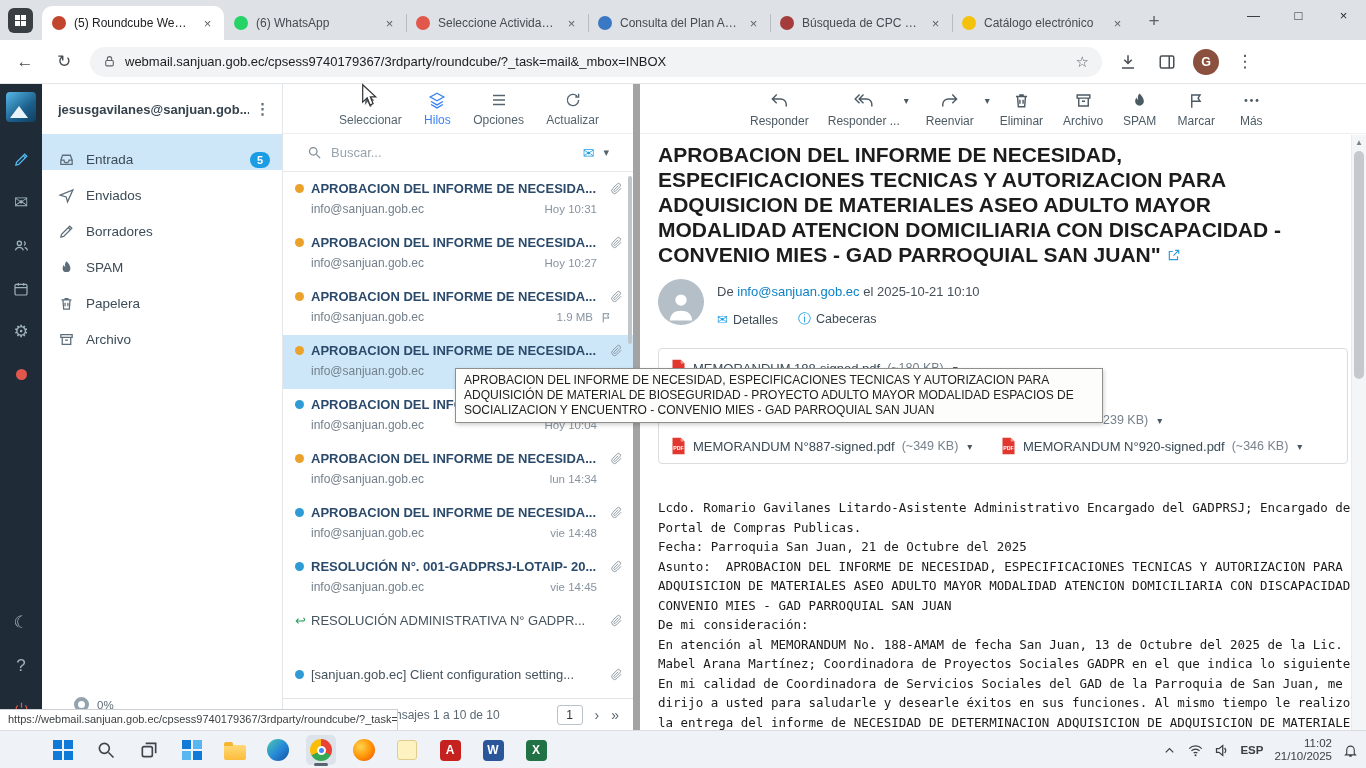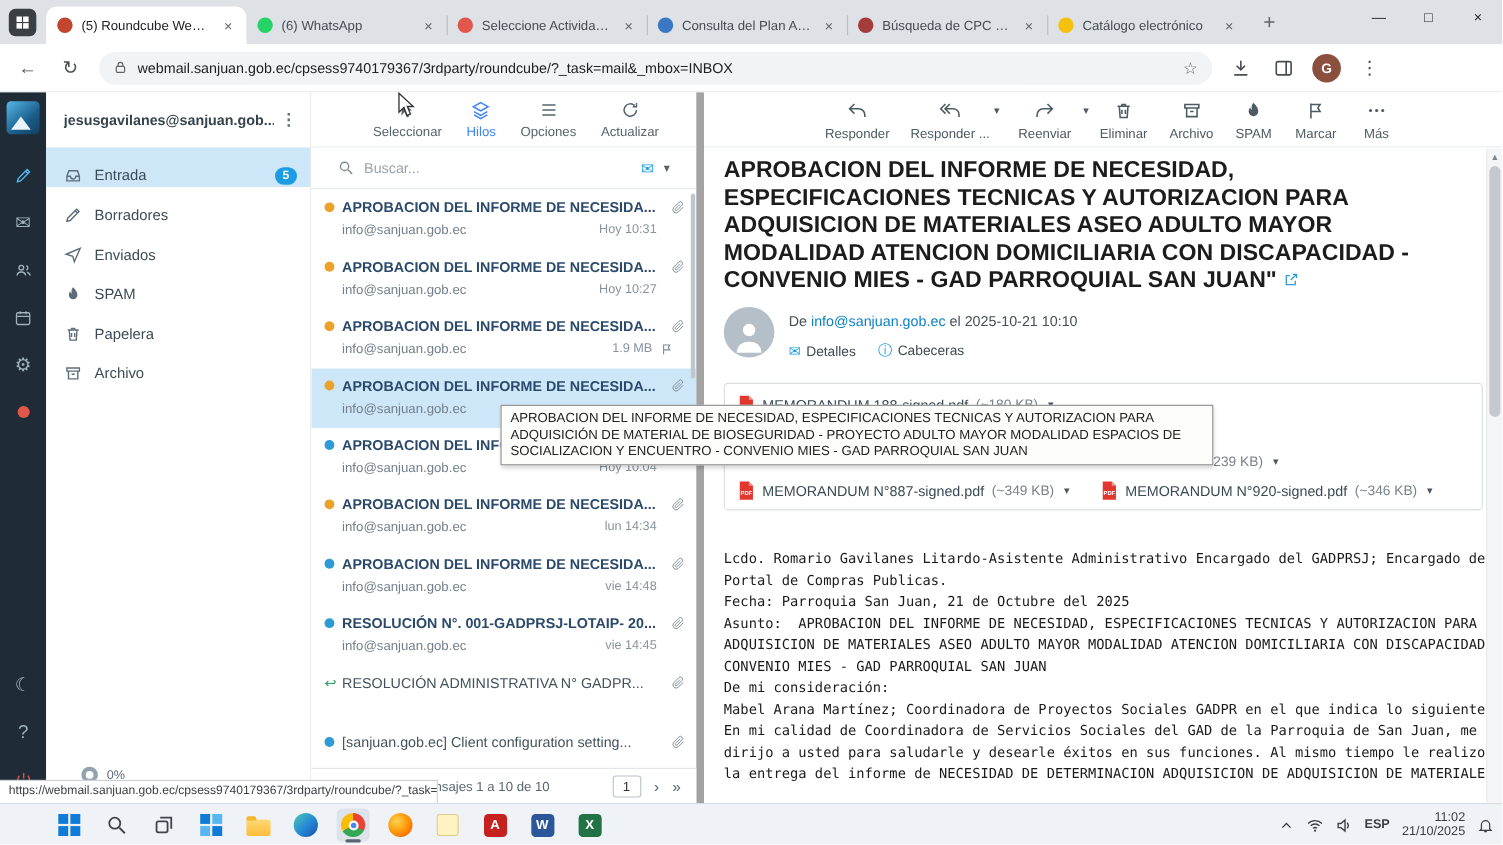--- a/index.html
+++ b/index.html
@@ -270,29 +270,29 @@
     </div>
     <div class="folder sel">
       <svg viewBox="0 0 24 24">
           <path d="M4 13l2.5-7h11L20 13v6H4zM4 13h4.5a3.5 3.5 0 007 0H20" fill="none" stroke="currentColor" stroke-width="1.8"></path>
         </svg>
       <span>Entrada</span>
       <span class="badge">5</span>
     </div>
     <div class="folder">
       <svg viewBox="0 0 24 24">
-          <path d="M4 20l1-4L16.5 4.5l3 3L8 19zM14.5 6.5l3 3" fill="none" stroke="currentColor" stroke-width="1.8"></path>
-        </svg>
-      <span>Borradores</span>
+          <path d="M3 11.5L21 4l-7.5 17-2-7z" fill="none" stroke="currentColor" stroke-width="1.8"></path>
+        </svg>
+      <span>Enviados</span>
     </div>
     <div class="folder">
       <svg viewBox="0 0 24 24">
-          <path d="M3 11.5L21 4l-7.5 17-2-7z" fill="none" stroke="currentColor" stroke-width="1.8"></path>
-        </svg>
-      <span>Enviados</span>
+          <path d="M4 20l1-4L16.5 4.5l3 3L8 19zM14.5 6.5l3 3" fill="none" stroke="currentColor" stroke-width="1.8"></path>
+        </svg>
+      <span>Borradores</span>
     </div>
     <div class="folder">
       <svg viewBox="0 0 24 24">
           <path d="M12 3c3.5 3.5 5.5 6.5 5.5 10a5.5 5.5 0 11-11 0c0-1.8.7-3.4 1.8-4.8.2 1.6 1 2.6 2 3-1-3.5-.3-6 1.7-8.2z" fill="currentColor"></path>
         </svg>
       <span>SPAM</span>
     </div>
     <div class="folder">
       <svg viewBox="0 0 24 24">
           <path d="M5 7h14M10 7V5h4v2M7 7l1 13h8l1-13M10 11v5M14 11v5" fill="none" stroke="currentColor" stroke-width="1.8"></path>
@@ -633,20 +633,21 @@
       </div>
 
       <div class="bodytext">
         <div>Lcdo. Romario Gavilanes Litardo-Asistente Administrativo Encargado del GADPRSJ; Encargado del</div>
         <div>Portal de Compras Publicas.</div>
         <div>Fecha: Parroquia San Juan, 21 de Octubre del 2025</div>
         <div>Asunto:  APROBACION DEL INFORME DE NECESIDAD, ESPECIFICACIONES TECNICAS Y AUTORIZACION PARA</div>
         <div>ADQUISICION DE MATERIALES ASEO ADULTO MAYOR MODALIDAD ATENCION DOMICILIARIA CON DISCAPACIDAD -</div>
         <div>CONVENIO MIES - GAD PARROQUIAL SAN JUAN</div>
         <div>De mi consideración:</div>
+        <div>En atención al MEMORANDUM No. 188-AMAM de fecha San Juan, 13 de Octubre del 2025 de la Lic.</div>
         <div>Mabel Arana Martínez; Coordinadora de Proyectos Sociales GADPR en el que indica lo siguiente:</div>
         <div>En mi calidad de Coordinadora de Servicios Sociales del GAD de la Parroquia de San Juan, me</div>
         <div>dirijo a usted para saludarle y desearle éxitos en sus funciones. Al mismo tiempo le realizo</div>
         <div>la entrega del informe de NECESIDAD DE DETERMINACION ADQUISICION DE ADQUISICION DE MATERIALES</div>
       </div>
     </div>
 
     <div class="vscroll">
       <div class="arr">▲</div>
       <div class="vthumb"></div>

